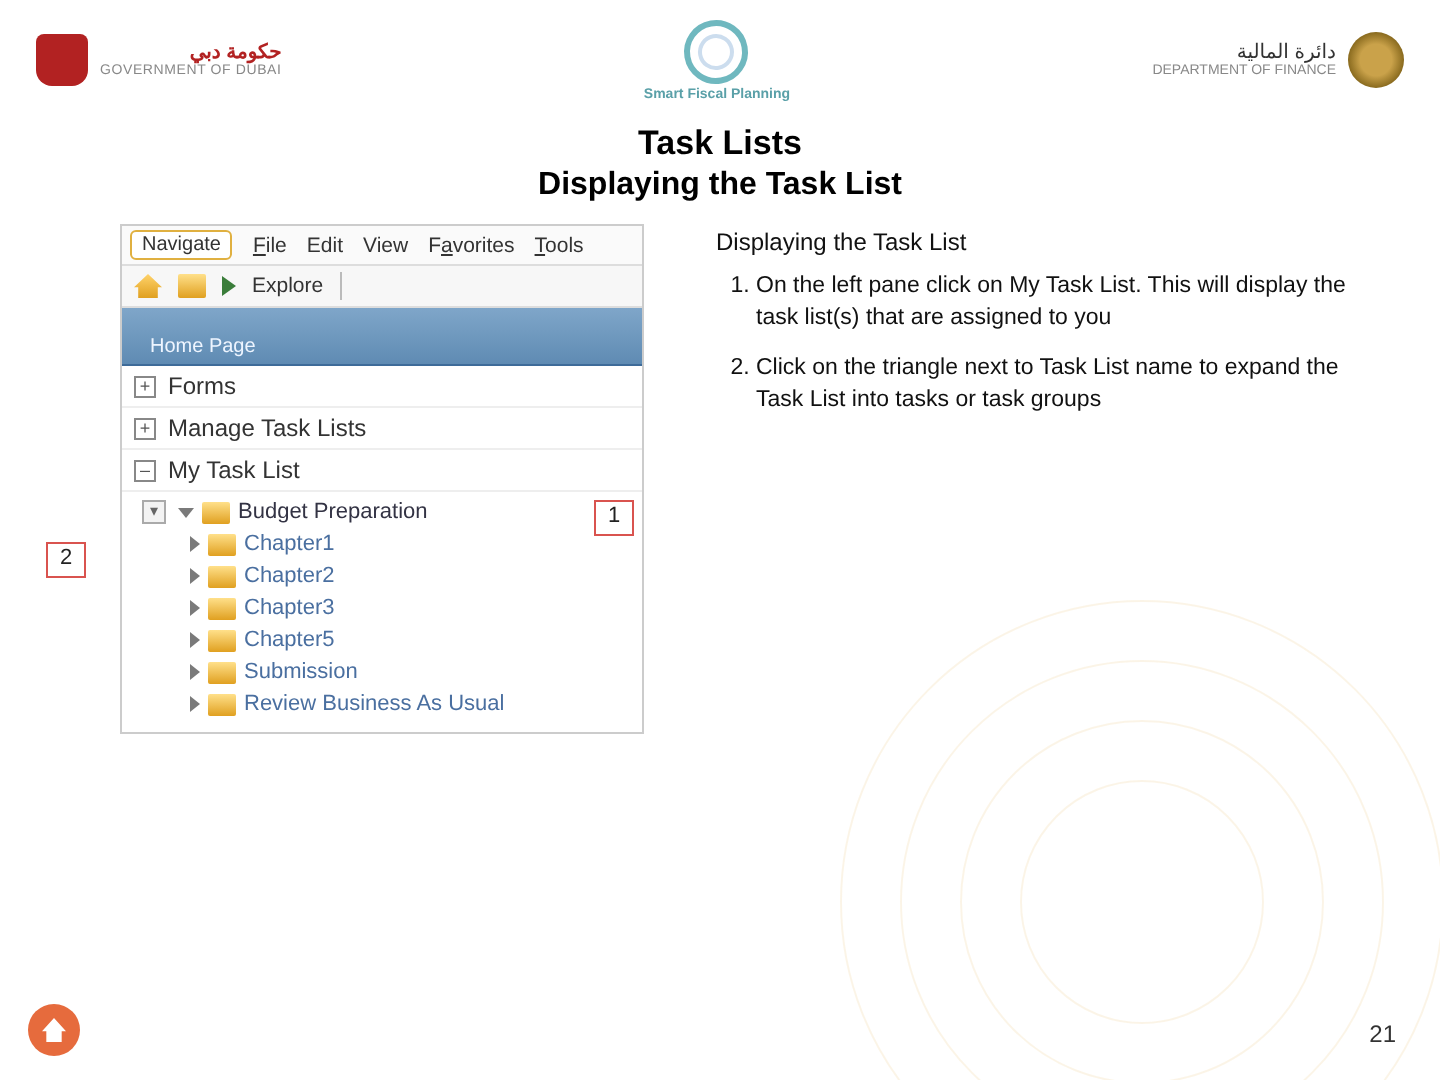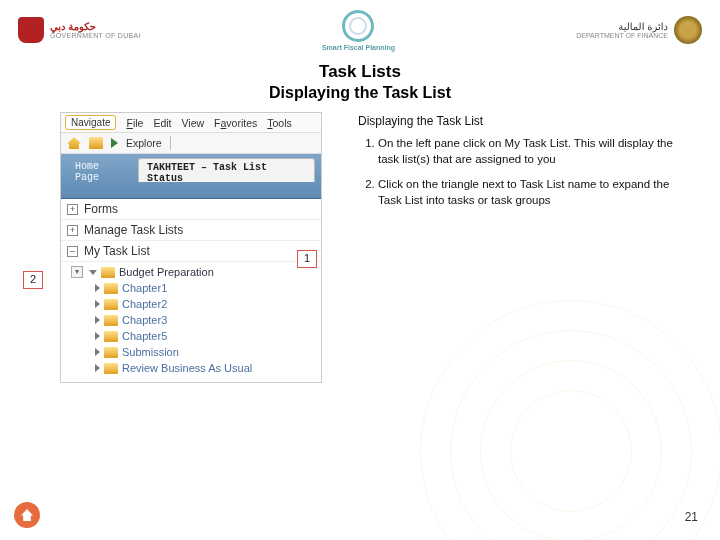--- a/index.html
+++ b/index.html
@@ -22,21 +22,21 @@
     height: 44px;
   }
   .logo {
     display: flex;
     align-items: center;
     gap: 6px;
     font-size: 8px;
     color: #666;
   }
   .logo-left .crest { width: 26px; height: 26px; background: #b22222; border-radius: 4px 4px 8px 8px; }
-  .logo-left .txt  { display:flex; flex-direction:column; line-height:1.1; }
+  .logo-left .txt  { display:flex; flex-direction:column; line-height:1.1;text-align:right; }
   .logo-left .ar   { font-size:10px; color:#b22222; font-weight:bold; }
   .logo-left .en   { font-size:7px; color:#888; letter-spacing:0.3px; }
 
   .logo-center { flex-direction:column; gap:2px; text-align:center; }
   .logo-center .ring {
     width: 26px; height: 26px; border: 3px solid #6fb8bf; border-radius:50%;
     position: relative; transform: rotate(-10deg);
   }
   .logo-center .ring::after {
     content:''; position:absolute; top:4px; left:4px; width:14px; height:14px;
@@ -90,25 +90,24 @@
     padding:3px 6px; border-bottom:1px solid #ddd; background:#f7f7f7;
   }
   .tb-icn { width:14px; height:12px; }
   .tb-home { background:linear-gradient(#ffd36b,#e0a020); clip-path: polygon(50% 0, 100% 55%, 85% 55%, 85% 100%, 15% 100%, 15% 55%, 0 55%); }
   .tb-folder { background:linear-gradient(#ffe08a,#e0a020); border-radius:1px; }
   .tb-arrow { width:0;height:0;border-top:5px solid transparent;border-bottom:5px solid transparent;border-left:7px solid #3a7d3a; }
   .tb-label { font-size:10.5px; color:#333; }
   .tb-sep { width:1px; height:14px; background:#bbb; }
 
   .tabbar {
-    display:flex; gap:2px;
+    display:flex; align-items:flex-end; gap:2px;
     background: linear-gradient(#7fa6c9,#5f8bb3);
-    padding: 4px 6px 16px 6px; height:24px;
+    padding: 4px 6px 0 6px; height:24px;
     border-bottom:1px solid #3e6b99;
-    font-family:Liberation Mono, monospace;
   }
   .tab {
     padding:3px 8px 3px 8px; font-size:10px; border-radius:3px 3px 0 0;
   }
   .tab.inactive { color:#eef5ff; }
   .tab.active {
     background:#f3f3f3; color:#222; font-weight:bold;
     border:1px solid #bbb; border-bottom:none;
   }
 
@@ -244,21 +243,20 @@
     <div class="toolbar">
       <span class="tb-icn tb-home"></span>
       <span class="tb-icn tb-folder"></span>
       <span class="tb-arrow"></span>
       <span class="tb-label">Explore</span>
       <span class="tb-sep"></span>
     </div>
 
     <div class="tabbar">
       <div class="tab inactive">Home Page</div>
-      <div class="tab active">TAKHTEET – Task List Status</div>
     </div>
 
     <div class="pane">
       <div class="pane-row hdr">
         <span class="exp plus"></span>
         <span>Forms</span>
       </div>
       <div class="pane-row hdr">
         <span class="exp plus"></span>
         <span>Manage Task Lists</span>

